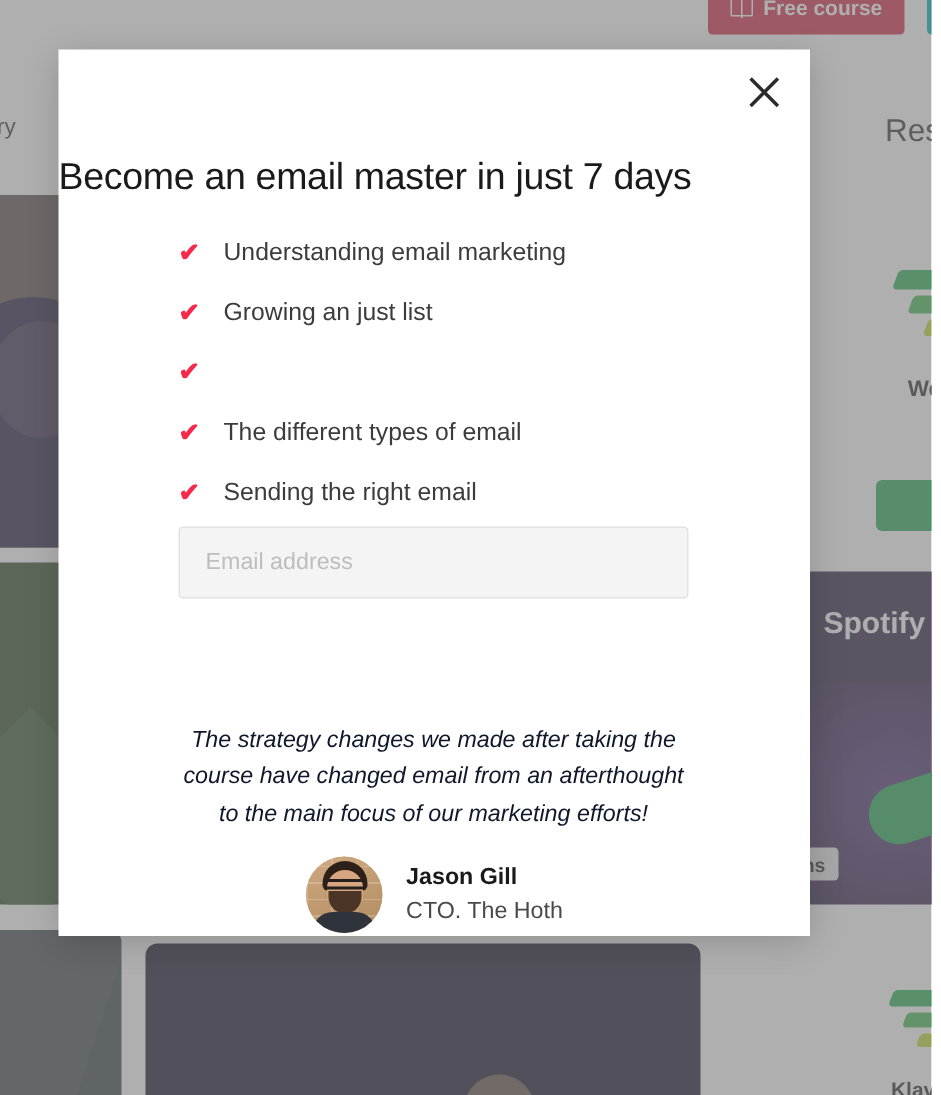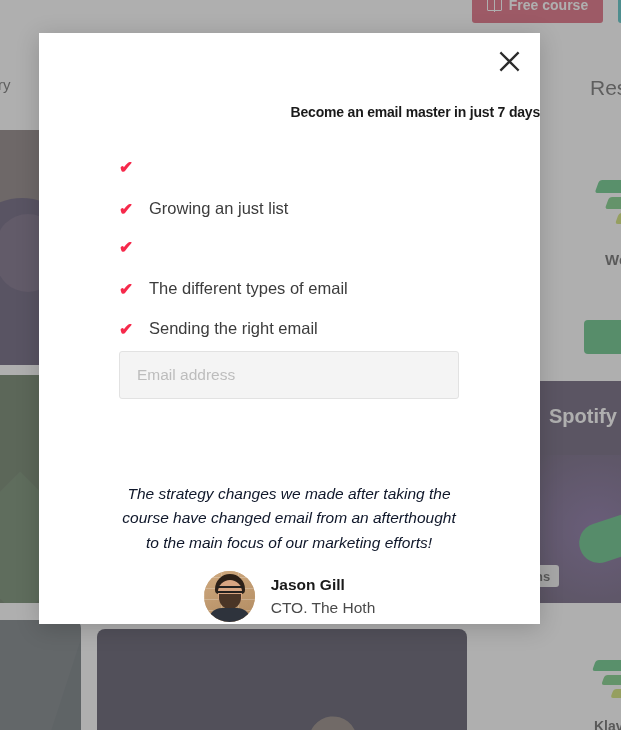--- a/index.html
+++ b/index.html
@@ -297,23 +297,23 @@
     background: none;
     border: none;
     padding: 0;
     color: #2b2b2b;
   }
   #close-btn svg { display: block; }
 
   #modal-title {
     position: absolute;
     left: 0; right: 0; top: 71px;
-    text-align: right;
-    font-size: 14px;
-    font-weight: 700;
+    text-align: left;
+    font-size: 25px;
+    font-weight: 400;
     color: #1a1a1a;
     letter-spacing: -.2px;
   }
 
   #benefit-list {
     position: absolute;
     left: 80px; top: 125px;
     margin: 0;
     padding: 0;
     list-style: none;
@@ -537,20 +537,21 @@
       <svg width="21" height="21" viewBox="0 0 21 21" aria-hidden="true">
         <path d="M2.2 2.2 L18.8 18.8 M18.8 2.2 L2.2 18.8" stroke="currentColor" stroke-width="2.3" stroke-linecap="square" fill="none"></path>
       </svg>
     </button>
 
     <div id="modal-title">Become an email master in just 7 days</div>
 
     <ul id="benefit-list">
       <li>
         <span class="check">✔</span>
+        <span class="txt">Understanding email marketing</span>
       </li>
       <li>
         <span class="check">✔</span>
         <span class="txt">Growing an just list</span>
       </li>
       <li>
         <span class="check">✔</span>
       </li>
       <li>
         <span class="check">✔</span>

